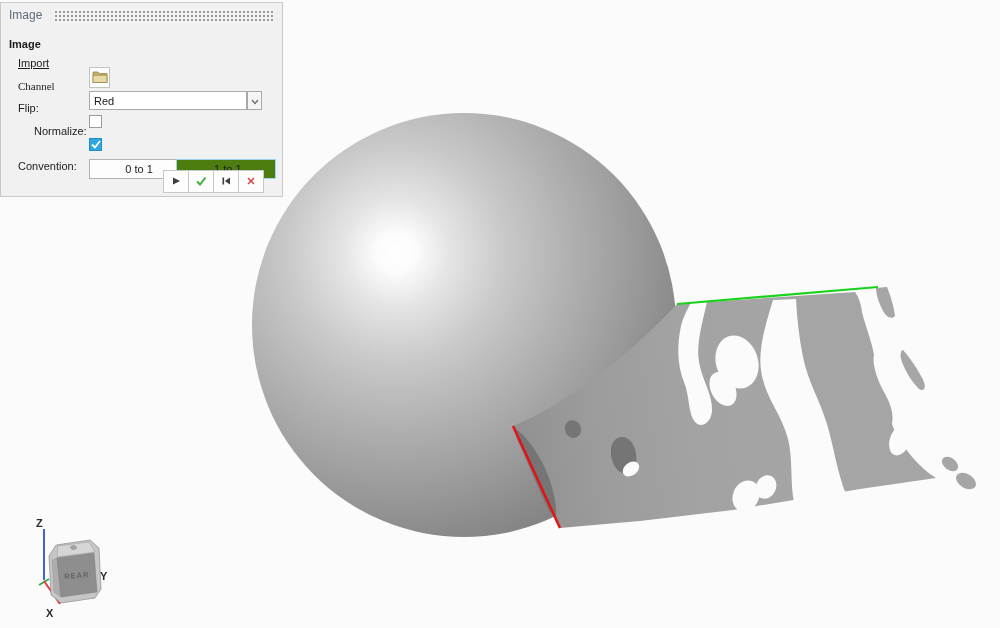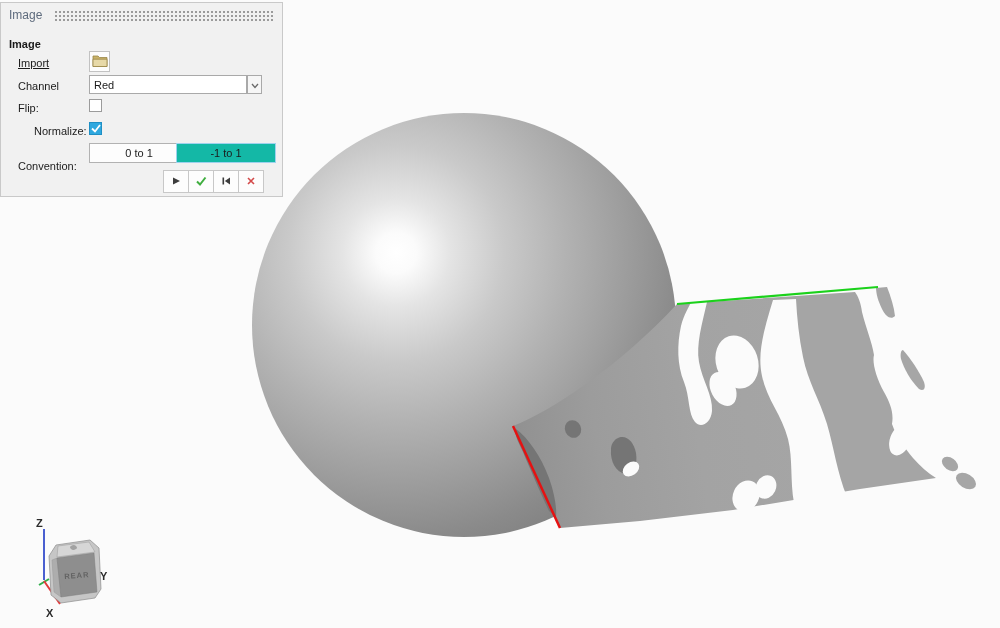--- a/index.html
+++ b/index.html
@@ -14,39 +14,39 @@
          background:#f1f1f1;border:1px solid #c9c9c9;
          font-size:11px;color:#1b1b1b;z-index:5;}
   .titlebar{position:absolute;left:0;top:0;right:0;height:24px;
             display:flex;align-items:center;padding:0 8px;box-sizing:border-box;}
   .panel-title{color:#5e6b7d;font-size:12px;margin-right:12px;white-space:nowrap;}
   .drag-dots{flex:1;height:11px;margin-top:1px;
              background-image:radial-gradient(circle,#9b9b9b 0.9px,transparent 1.1px);
              background-size:4px 4px;background-position:0 0;}
   .section-label{position:absolute;left:8px;top:35px;font-weight:bold;}
   .fld-label{position:absolute;left:17px;white-space:nowrap;}
-  .ctl{position:absolute;box-sizing:border-box;}
+  .ctl{position:absolute;box-sizing:border-box;margin-top:16px;}
 
   .icon-btn{left:88px;top:48px;width:21px;height:21px;background:#fdfdfd;
             border:1px solid #c2c2c2;display:flex;align-items:center;justify-content:center;cursor:pointer;}
 
   .combo{left:88px;top:72px;width:158px;height:19px;background:#ffffff;
          border:1px solid #a9a9a9;display:flex;align-items:center;padding-left:4px;}
   .combo-arrow{left:246px;top:72px;width:15px;height:19px;background:#f6f6f6;
                border:1px solid #a9a9a9;display:flex;align-items:center;justify-content:center;cursor:pointer;}
 
   .checkbox{width:13px;height:13px;background:#ffffff;border:1px solid #9b9b9b;
             display:flex;align-items:center;justify-content:center;cursor:pointer;}
   .checkbox.checked{background:#2fa8df;border-color:#1f8fc4;}
   .checkbox svg{visibility:hidden;}
   .checkbox.checked svg{visibility:visible;}
 
   .opt-btn{top:140px;width:100px;height:20px;background:#fdfdfd;border:1px solid #b2b2b2;
            display:flex;align-items:center;justify-content:center;cursor:pointer;}
-  .opt-btn.selected{background:#14b8a6;border-color:#9ed2ee;}
+  .opt-btn.selected{background:#4d7c0f;border-color:#9ed2ee;}
 
   .actions{position:absolute;left:162px;top:167px;display:flex;}
   .act-btn{width:24px;height:21px;background:#fdfdfd;border:1px solid #c8c8c8;
            display:flex;align-items:center;justify-content:center;cursor:pointer;margin-left:-1px;}
   .act-btn:first-child{margin-left:0;}
 </style>
 </head>
 <body>
 
 <div id="stage">
@@ -154,21 +154,21 @@
     <div class="fld-label" style="top:54px;text-decoration:underline;">Import</div>
     <div class="ctl icon-btn">
       <span>
         <svg width="16" height="13" viewBox="0 0 16 13">
           <path d="M1,2 h5 l1.5,1.5 H15 v9 H1 Z" fill="#c9b26a" stroke="#9a8648" stroke-width="0.8"></path>
           <path d="M1,5.2 h14 v7.3 H1 Z" fill="#e7d9a8" stroke="#9a8648" stroke-width="0.8"></path>
         </svg>
       </span>
     </div>
 
-    <div class="fld-label" style="top:77px;">Channel</div>
+    <div class="fld-label" style="top:77px;font-family:Liberation Serif, serif;">Channel</div>
     <div class="ctl combo">
       <span>Red</span>
     </div>
     <div class="ctl combo-arrow">
       <span>
         <svg width="8" height="6" viewBox="0 0 8 6">
           <path d="M1,1 L4,4.5 L7,1" stroke="#6a6a6a" stroke-width="1.3" fill="none"></path>
         </svg>
       </span>
     </div>

